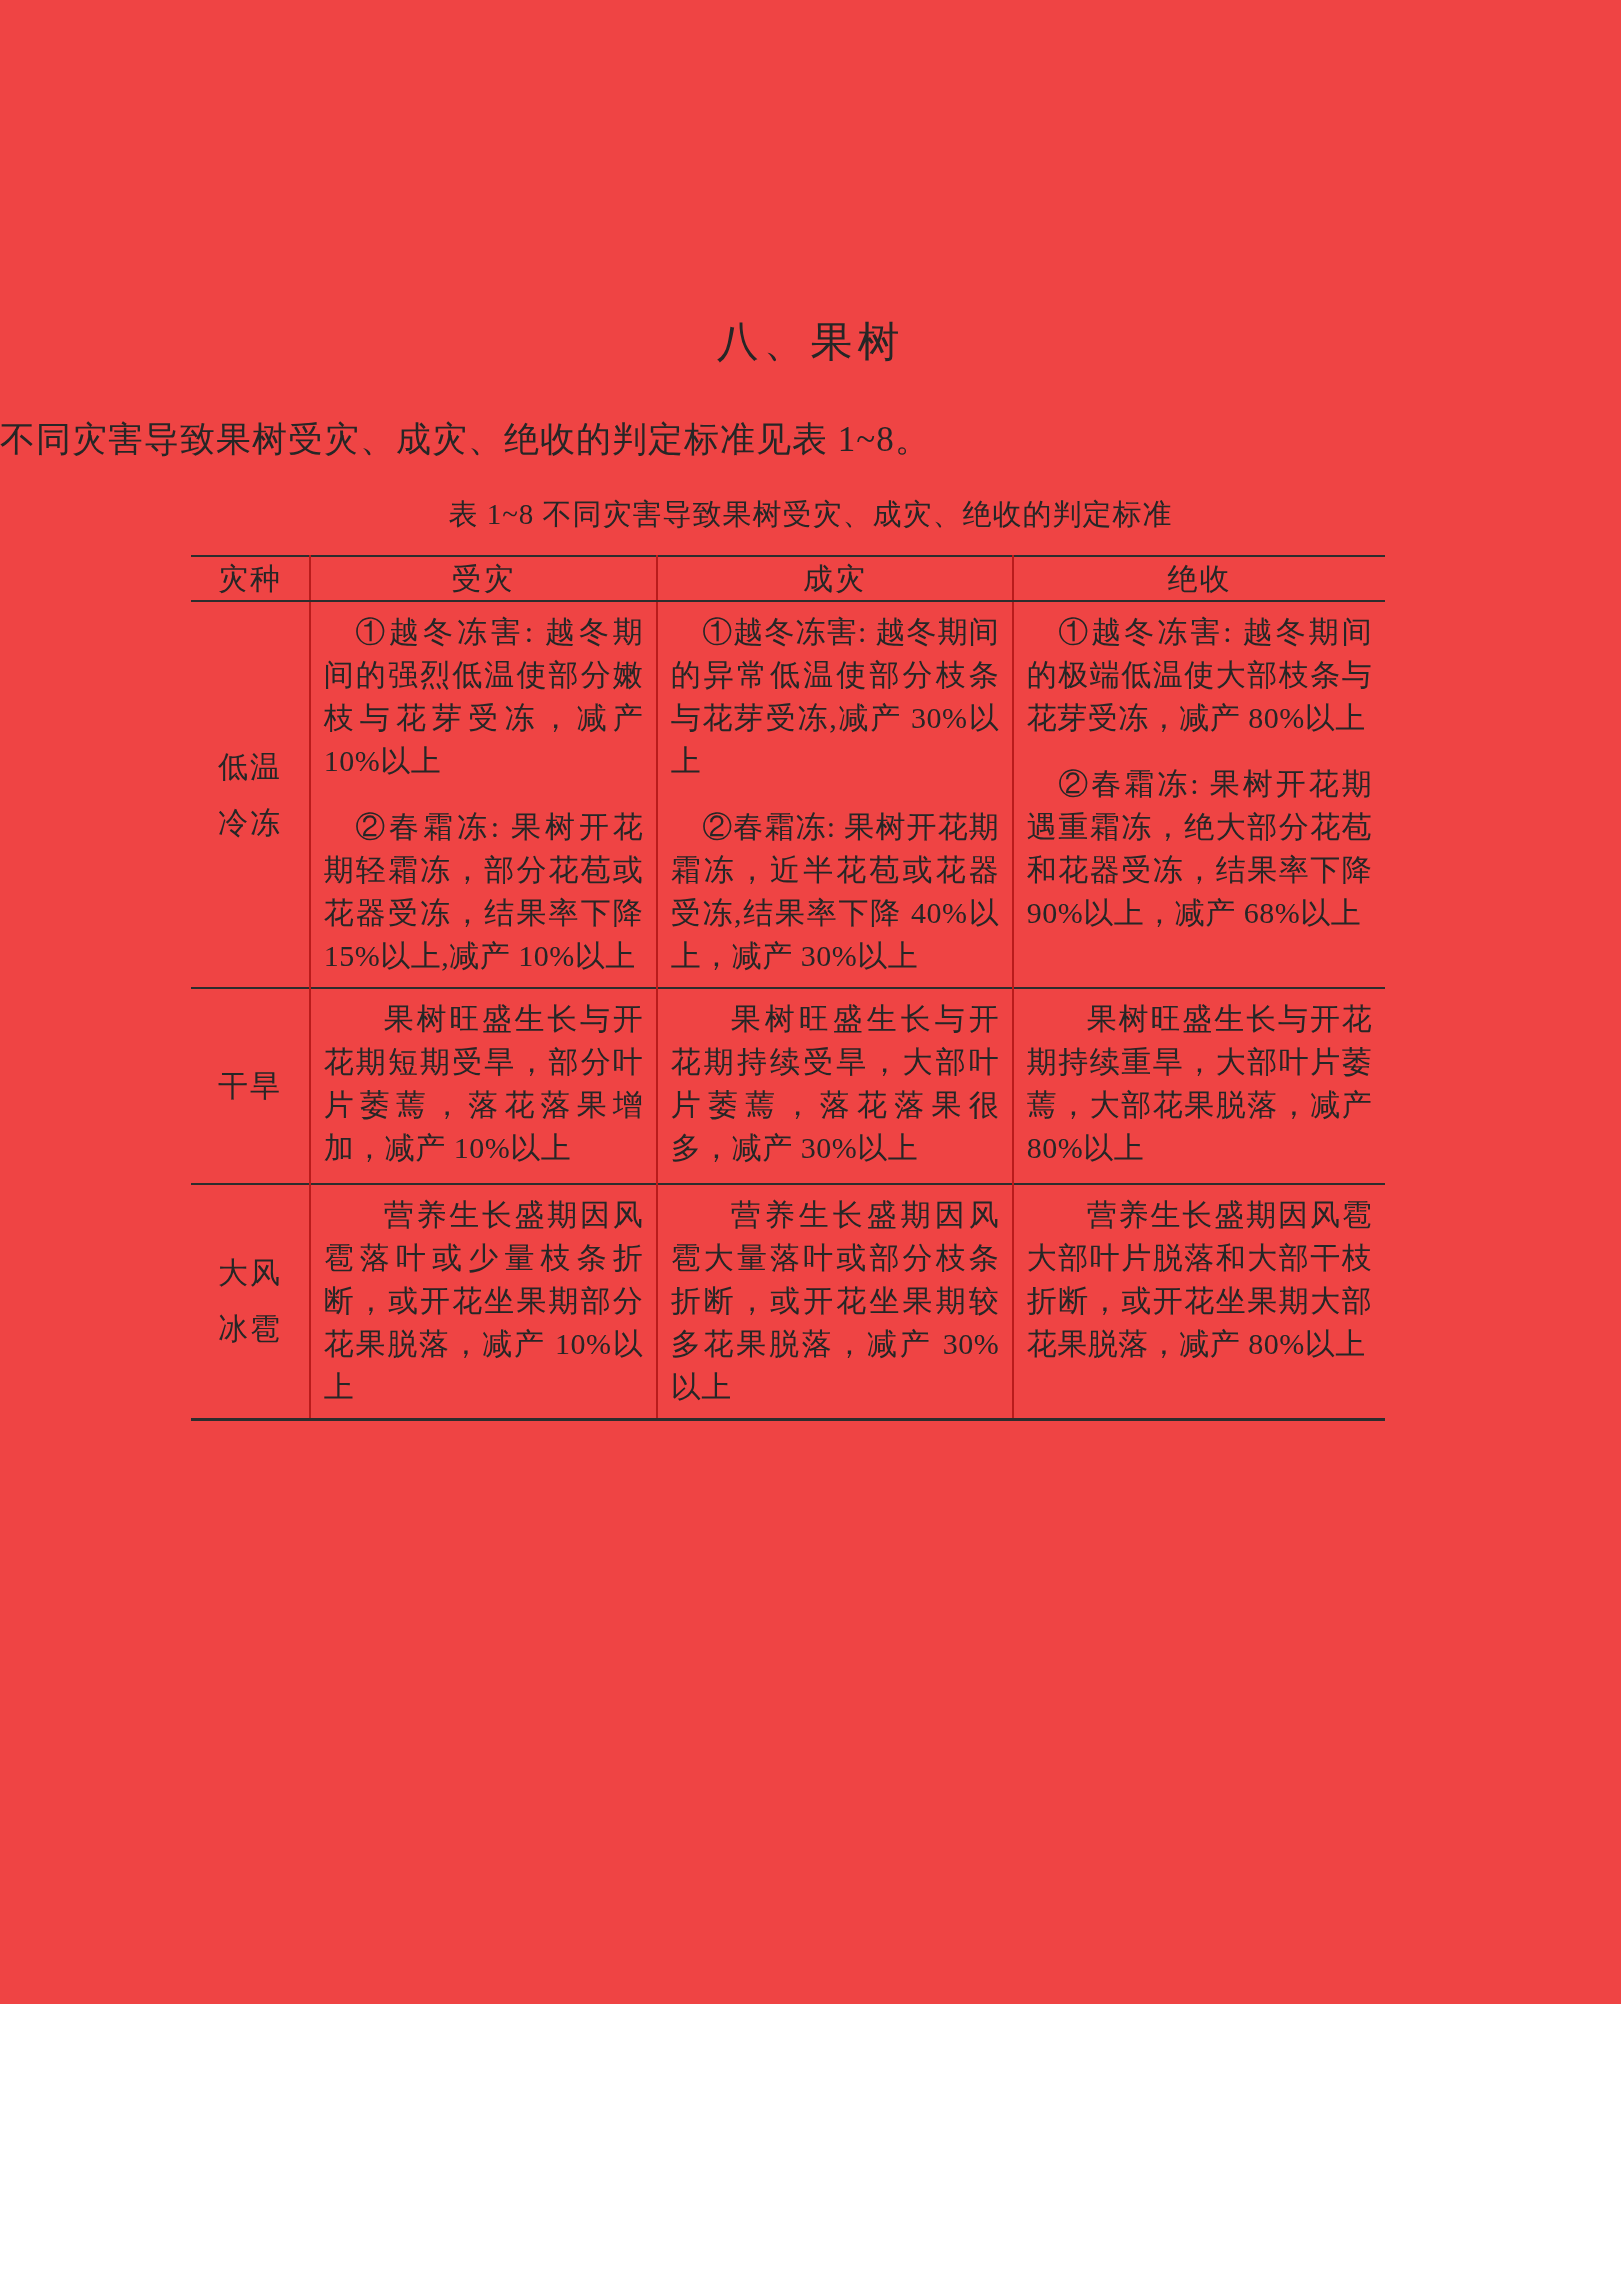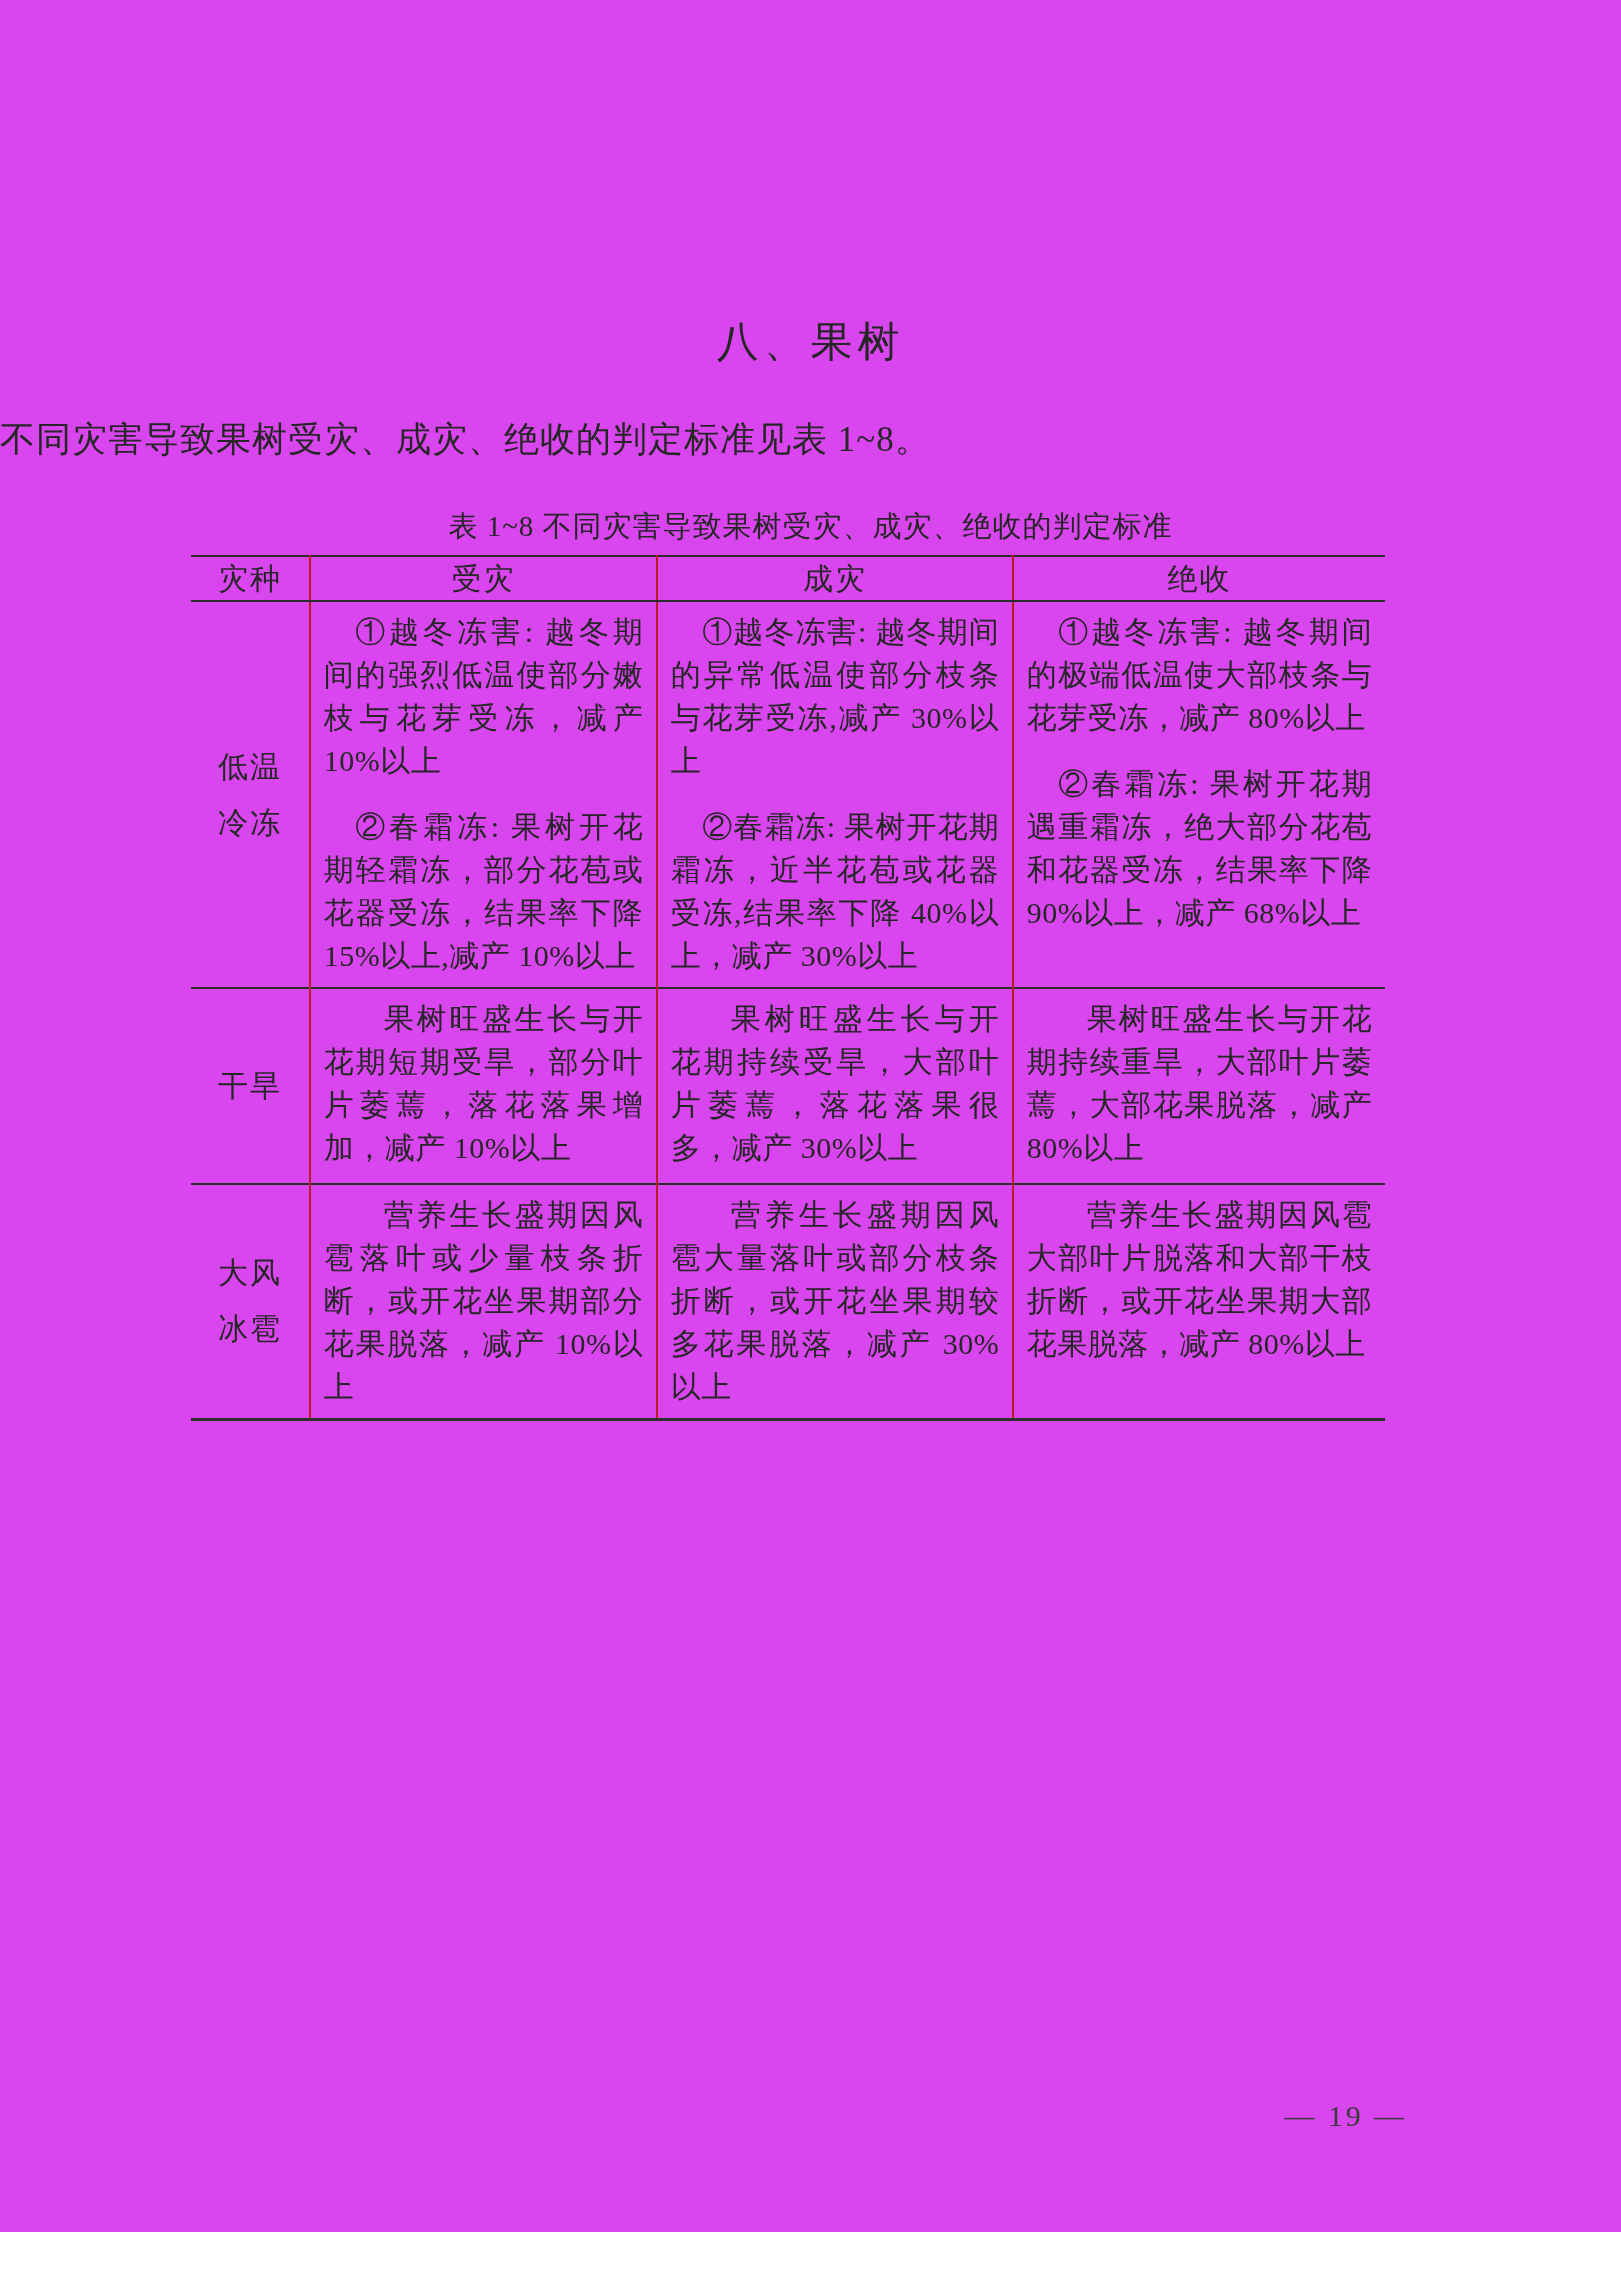--- a/index.html
+++ b/index.html
@@ -1,36 +1,36 @@
 <!DOCTYPE html>
 <html><head>
 <meta charset="utf-8">
 <style>
   html,body{margin:0;padding:0;background:#ffffff;}
   .page{
     position:relative;
-    width:1621px;height:2232px;
-    background:#d946ef;
+    width:1621px;height:2004px;
+    background:#ef4444;
     color:#262626;
     font-family:"Liberation Serif","DejaVu Serif",serif;
     overflow:hidden;
   }
   .title{
     position:absolute;top:314px;left:0;right:0;
     margin:0;text-align:center;
     font-size:42px;font-weight:400;letter-spacing:4.9px;
   }
   .intro{
     position:absolute;top:416px;left:0;right:0;
     margin:0;text-align:left;
     font-size:35px;letter-spacing:1px;
   }
   .caption{
     position:absolute;top:491px;left:0;right:0;
-    margin:16px;text-align:center;
+    margin:4px;text-align:center;
     font-size:29px;letter-spacing:1px;
   }
   table.criteria{
     position:absolute;top:555px;left:191px;
     width:1194px;table-layout:fixed;
     border-collapse:collapse;
     font-size:30px;
     border-top:2.9px solid #2d2d2d;
     border-bottom:3.9px solid #2d2d2d;
   }

